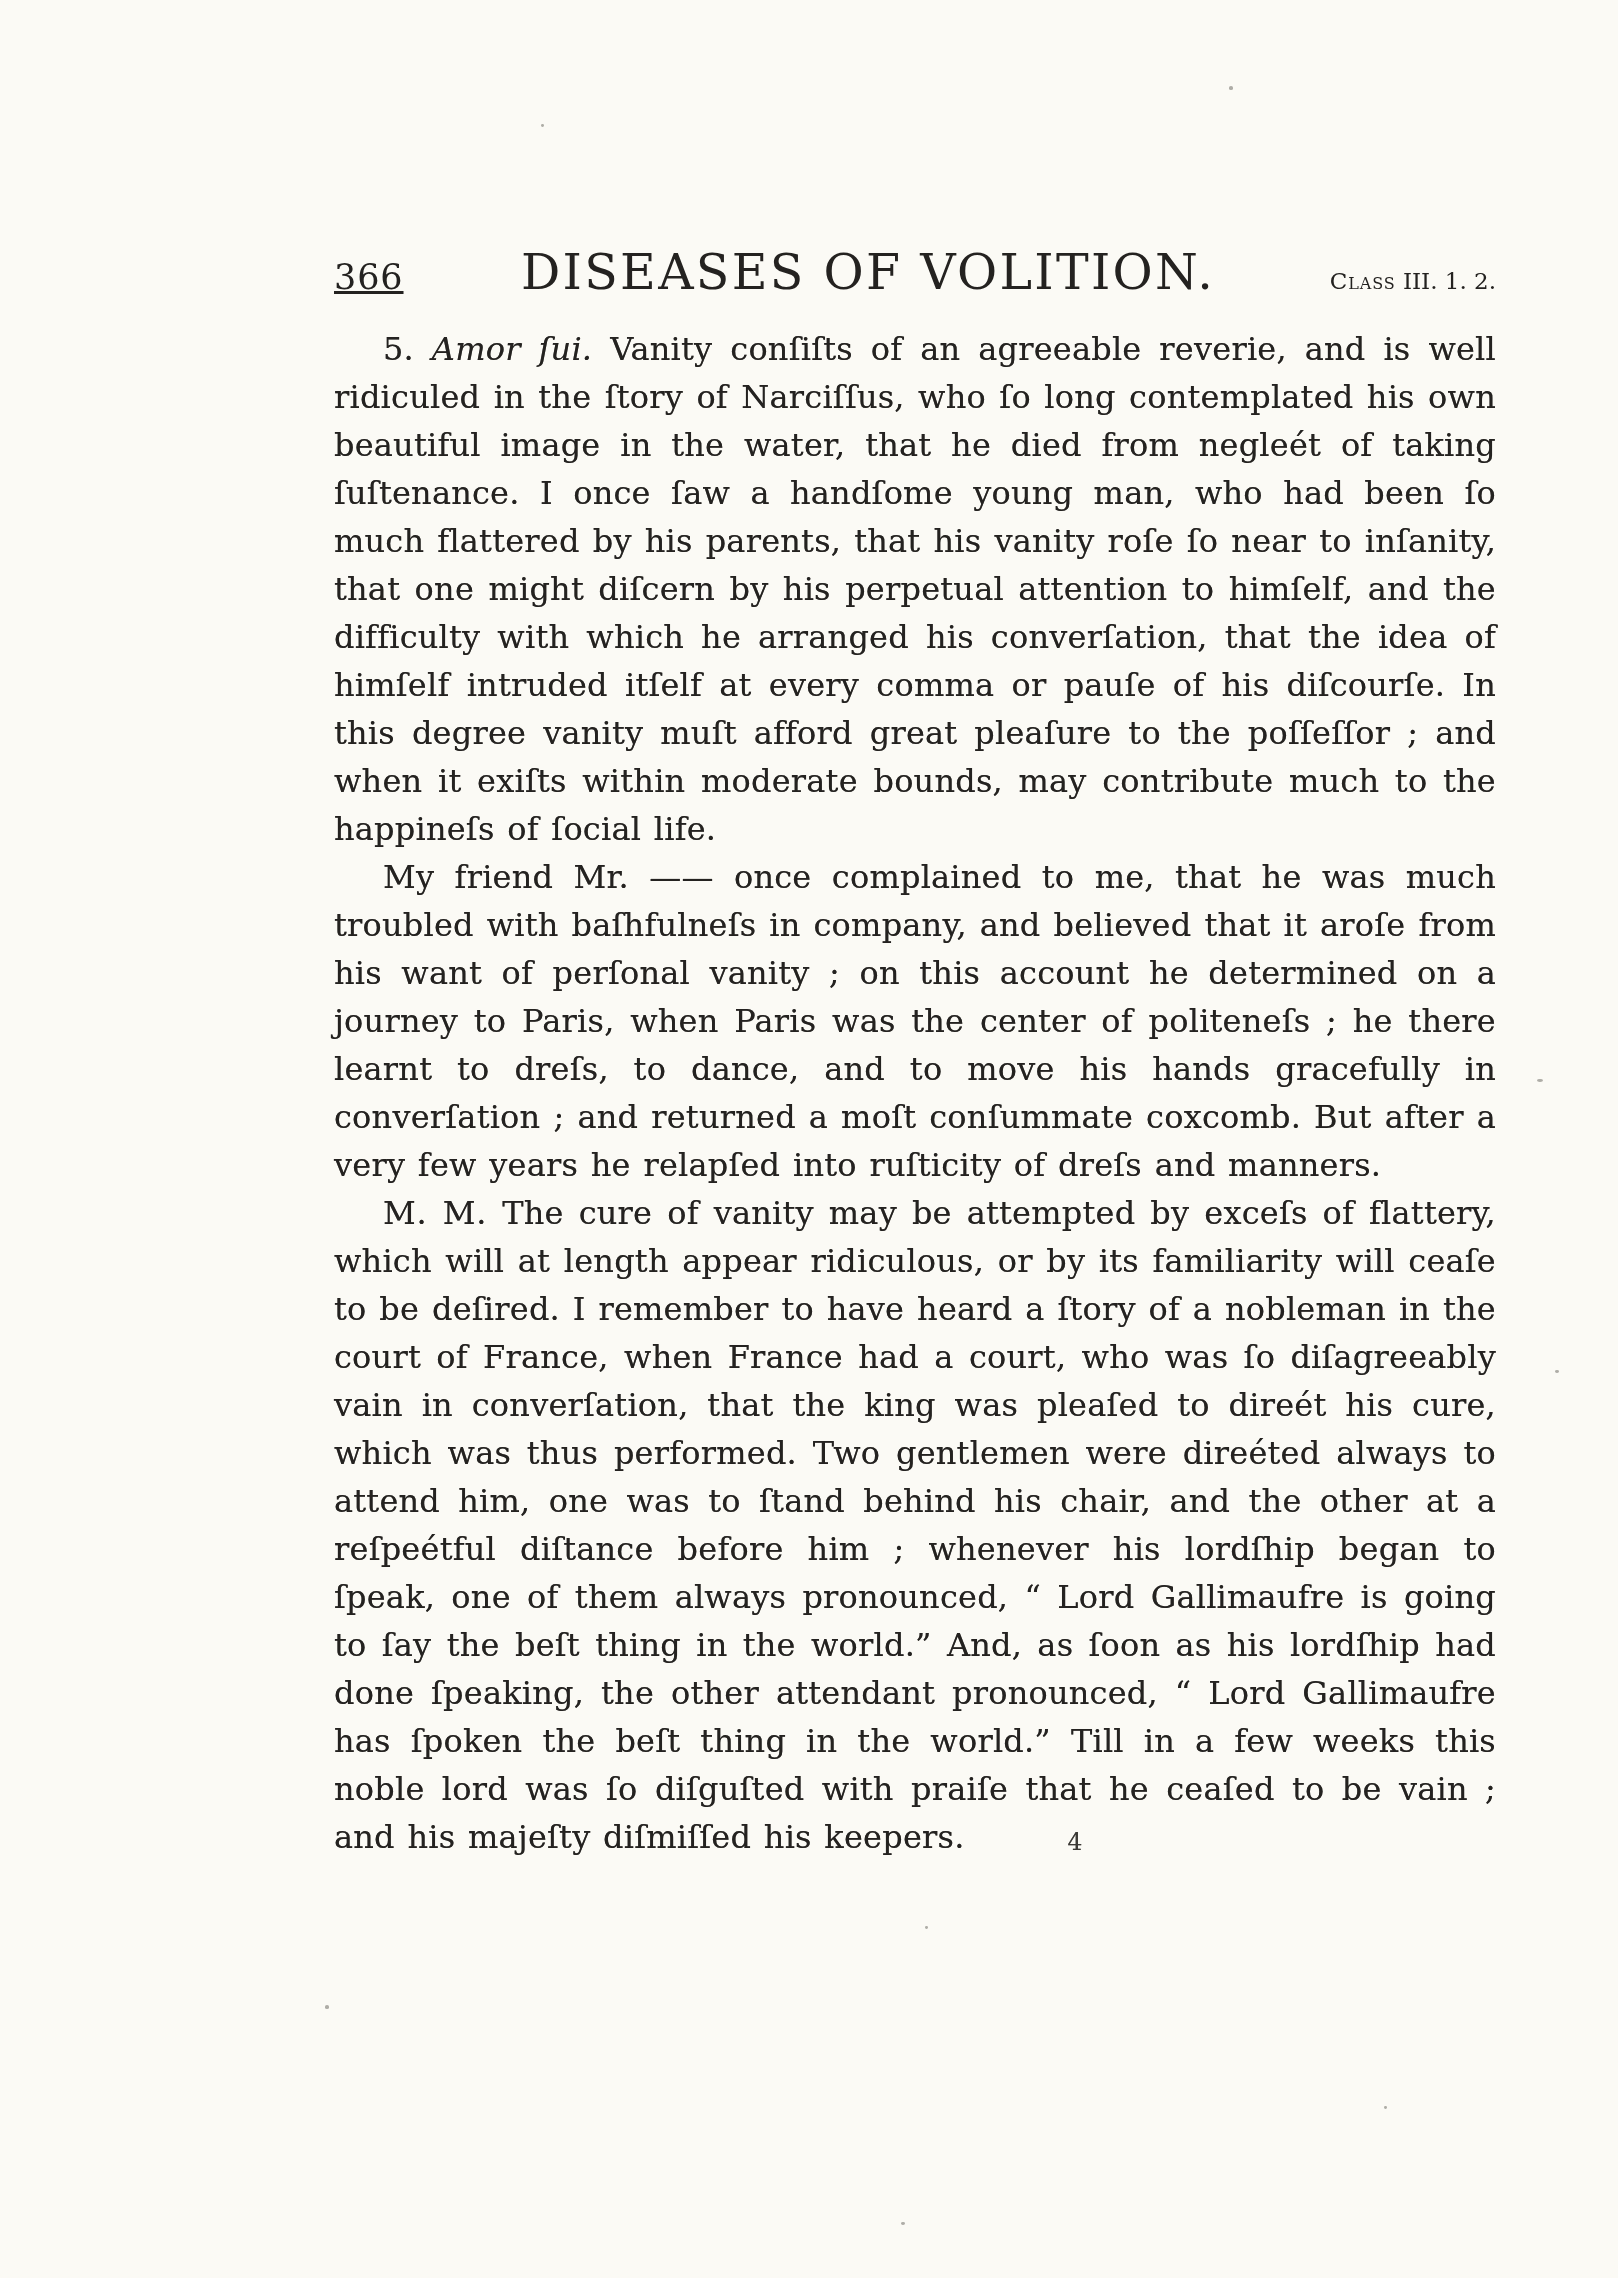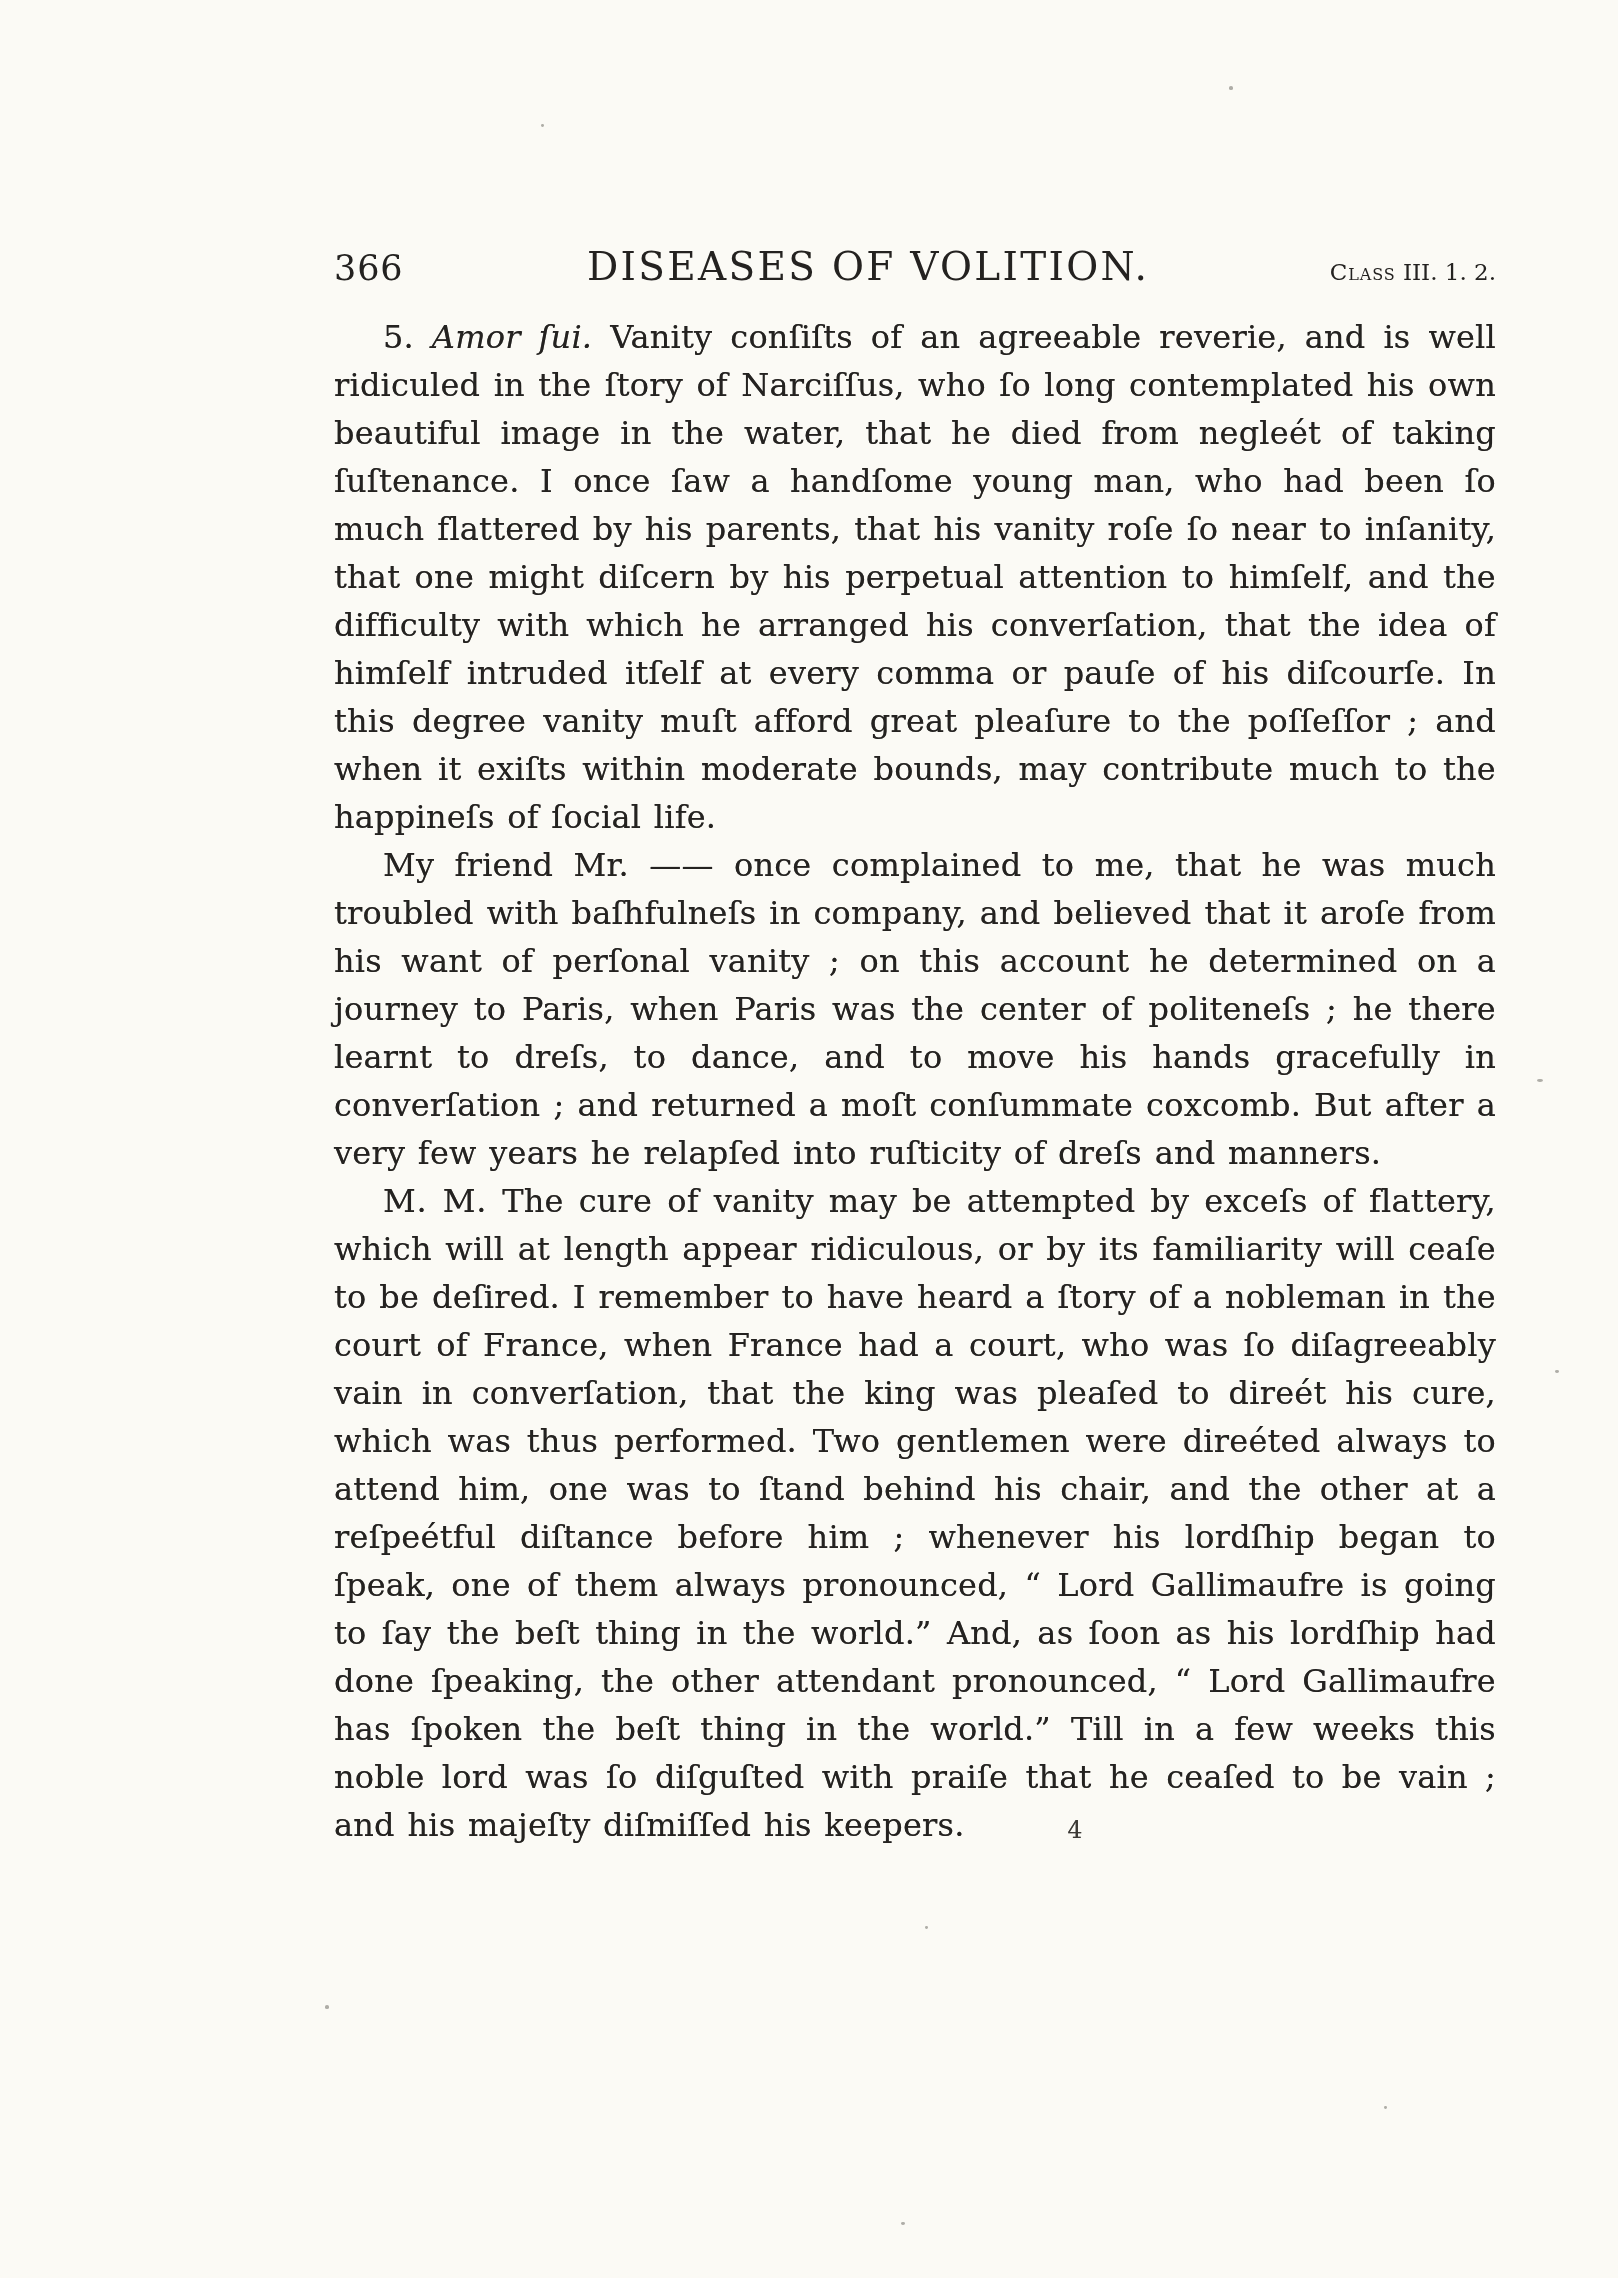--- a/index.html
+++ b/index.html
@@ -23,25 +23,26 @@
   }
   .header-row {
     display: flex;
     align-items: baseline;
     margin-bottom: 24px;
   }
   .page-number {
     width: 187px;
     font-size: 35px;
     letter-spacing: 0.9px;
+    text-decoration: underline;
   }
   .running-title {
     flex: 1;
     text-align: center;
-    font-size: 39px;
+    font-size: 49px;
     letter-spacing: 2.3px;
     white-space: nowrap;
   }
   .class-label {
     width: 281px;
     text-align: right;
     font-size: 23px;
     white-space: nowrap;
   }
   .class-label .sc {

